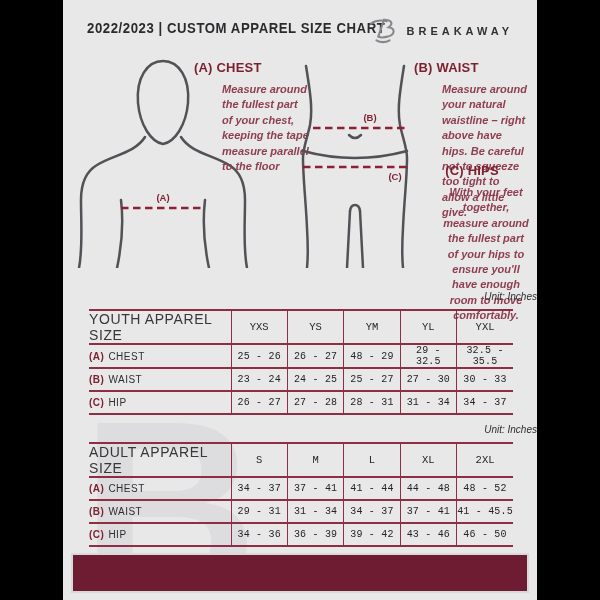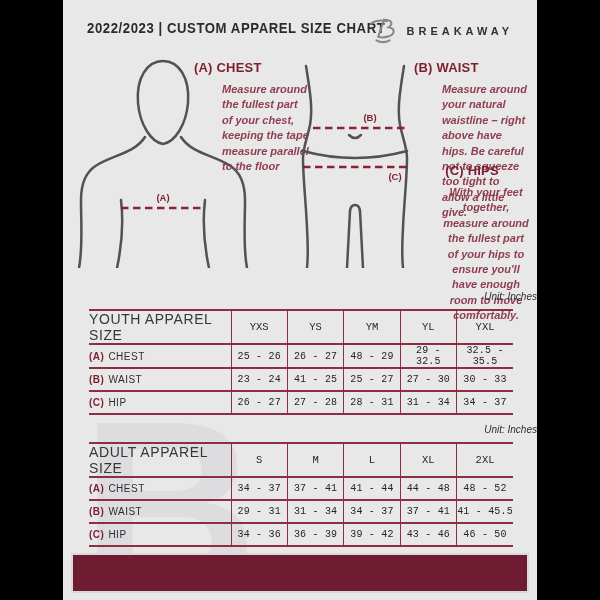--- a/index.html
+++ b/index.html
@@ -141,21 +141,21 @@
         <td class="rowlbl"><span class="key">(A)</span><span>CHEST</span></td>
         <td class="val">25 - 26</td>
         <td class="val">26 - 27</td>
         <td class="val">48 - 29</td>
         <td class="val">29 - 32.5</td>
         <td class="val">32.5 - 35.5</td>
       </tr>
       <tr>
         <td class="rowlbl"><span class="key">(B)</span><span>WAIST</span></td>
         <td class="val">23 - 24</td>
-        <td class="val">41 - 25</td>
+        <td class="val">24 - 25</td>
         <td class="val">25 - 27</td>
         <td class="val">27 - 30</td>
         <td class="val">30 - 33</td>
       </tr>
       <tr>
         <td class="rowlbl"><span class="key">(C)</span><span>HIP</span></td>
         <td class="val">26 - 27</td>
         <td class="val">27 - 28</td>
         <td class="val">28 - 31</td>
         <td class="val">31 - 34</td>

